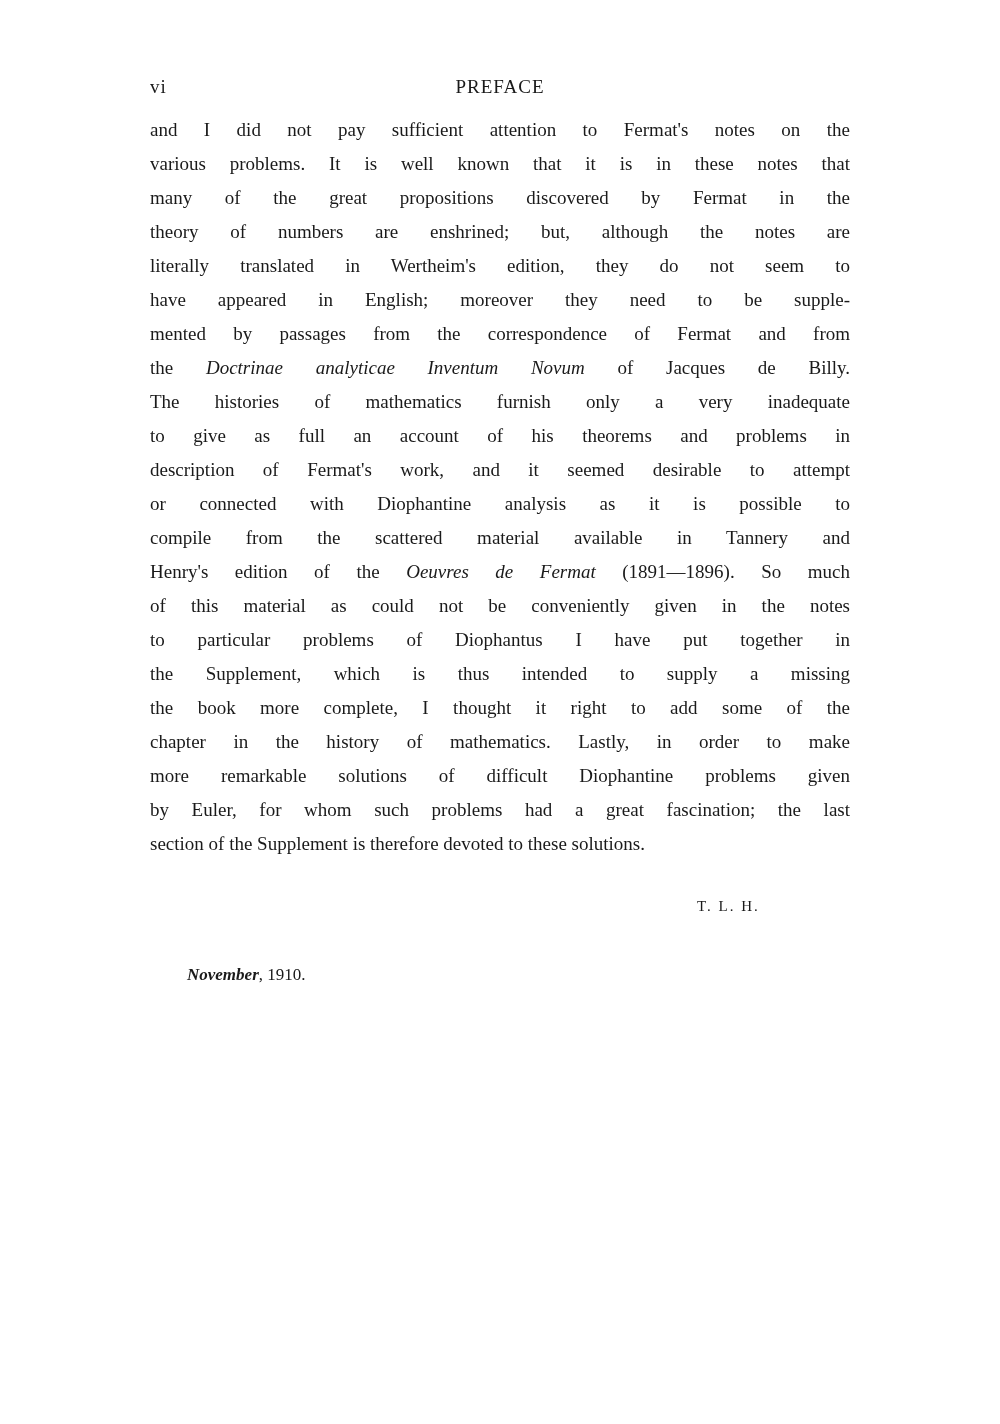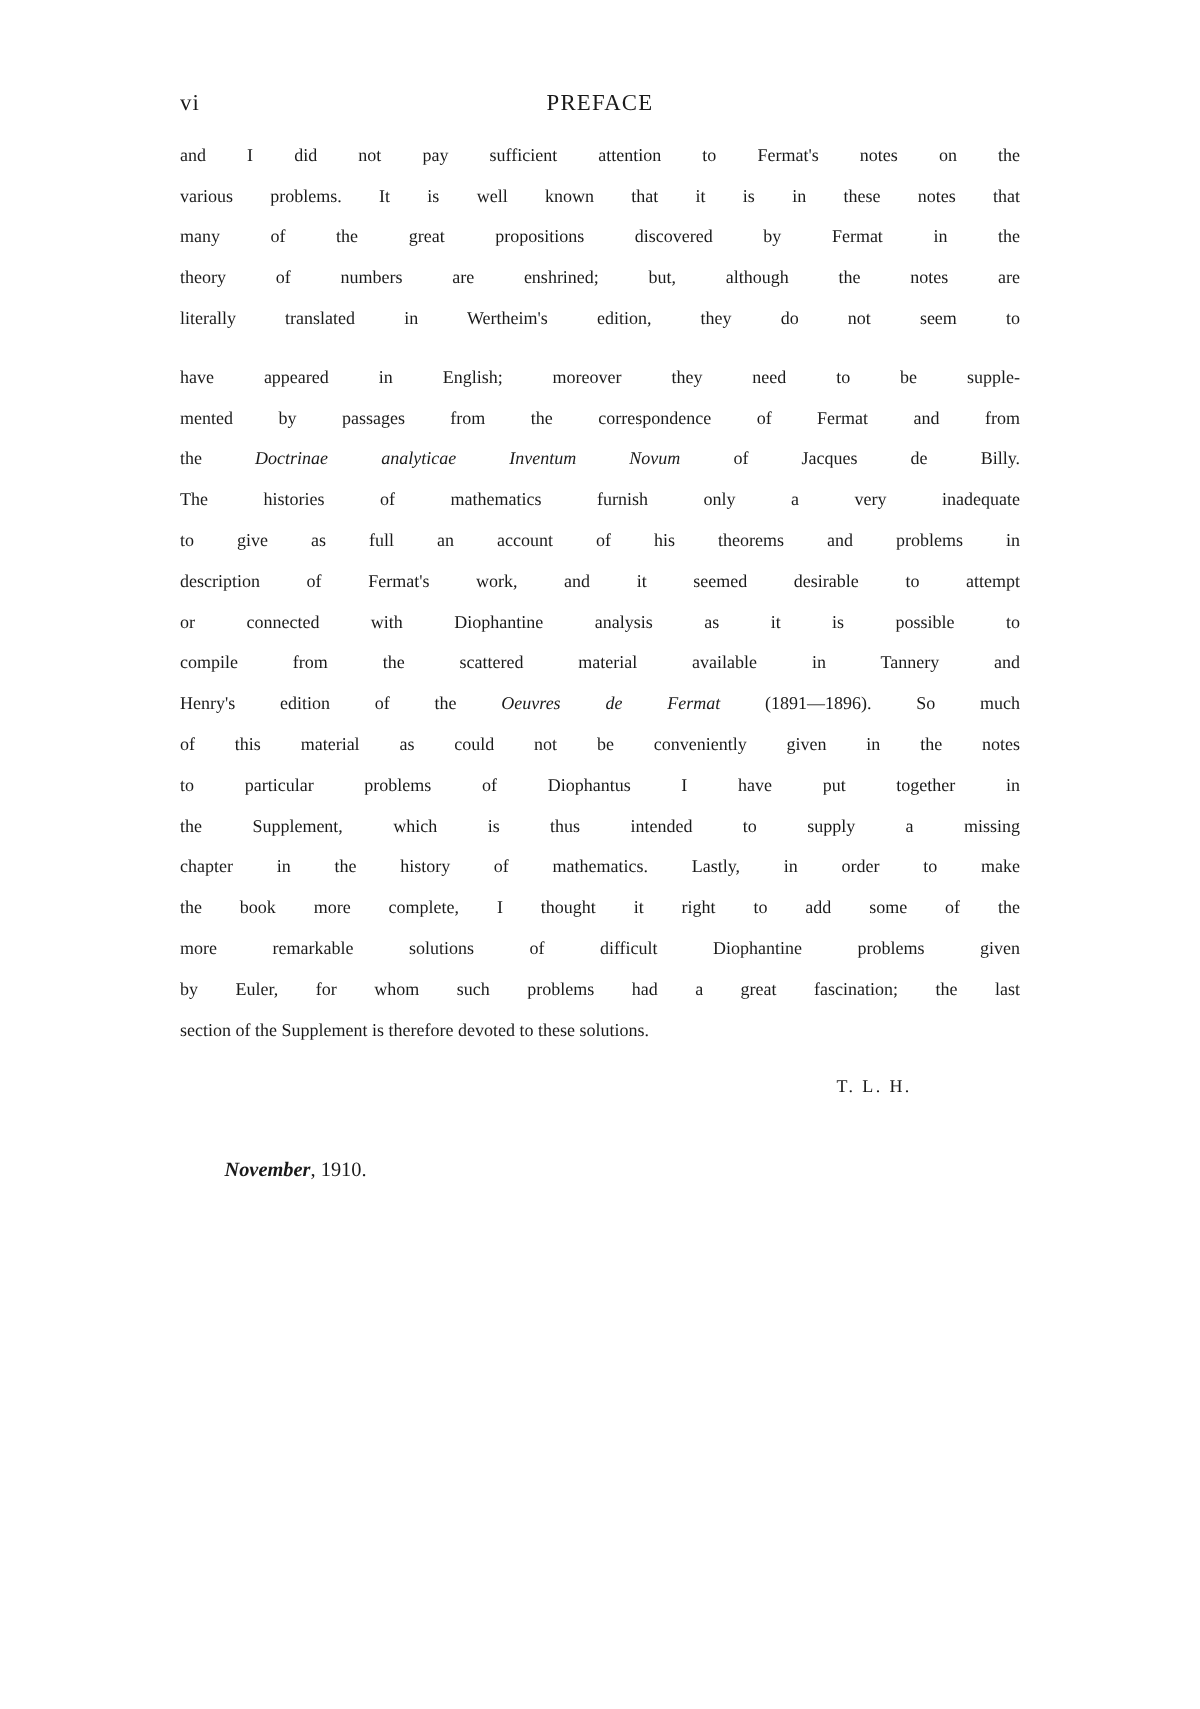--- a/index.html
+++ b/index.html
@@ -46,21 +46,21 @@
     .body-text {
       position: absolute;
       left: 150px;
       top: 113px;
       width: 700px;
     }
     .line {
       display: block;
       height: 34px;
       line-height: 34px;
-      font-size: 15px;
+      font-size: 19px;
       text-align: justify;
       text-align-last: justify;
       white-space: nowrap;
     }
     .line.last {
       text-align-last: left;
     }
     .line .seg { white-space: pre; }
     .line em { font-style: italic; }
     .signature {
@@ -88,34 +88,34 @@
     <span class="page-number">vi</span>
     <span class="head-title">PREFACE</span>
   </div>
 
   <div class="body-text">
     <span class="line" style="white-space: normal;"><span class="seg" style="white-space: normal;">and I did not pay sufficient attention to Fermat's notes on the</span></span>
     <span class="line" style="white-space: normal;"><span class="seg" style="white-space: normal;">various problems.  It is well known that it is in these notes that</span></span>
     <span class="line" style="white-space: normal;"><span class="seg" style="white-space: normal;">many of the great propositions discovered by Fermat in the</span></span>
     <span class="line" style="white-space: normal;"><span class="seg" style="white-space: normal;">theory of numbers are enshrined; but, although the notes are</span></span>
     <span class="line" style="white-space: normal;"><span class="seg" style="white-space: normal;">literally translated in Wertheim's edition, they do not seem to</span></span>
-    <span class="line" style="white-space: normal; margin-top: 15px;"><span class="seg" style="white-space: normal;">have appeared in English; moreover they need to be supple-</span></span>
+    <span class="line" style="white-space: normal;"><span class="seg" style="white-space: normal;">have appeared in English; moreover they need to be supple-</span></span>
     <span class="line" style="white-space: normal;"><span class="seg" style="white-space: normal;">mented by passages from the correspondence of Fermat and from</span></span>
     <span class="line" style="white-space: normal;"><span class="seg" style="white-space: normal;">the </span><em class="seg" style="white-space: normal;">Doctrinae analyticae Inventum Novum</em><span class="seg" style="white-space: normal;"> of Jacques de Billy.</span></span>
     <span class="line" style="white-space: normal;"><span class="seg" style="white-space: normal;">The histories of mathematics furnish only a very inadequate</span></span>
     <span class="line" style="white-space: normal;"><span class="seg" style="white-space: normal;">to give as full an account of his theorems and problems in</span></span>
     <span class="line" style="white-space: normal;"><span class="seg" style="white-space: normal;">description of Fermat's work, and it seemed desirable to attempt</span></span>
     <span class="line" style="white-space: normal;"><span class="seg" style="white-space: normal;">or connected with Diophantine analysis as it is possible to</span></span>
     <span class="line" style="white-space: normal;"><span class="seg" style="white-space: normal;">compile from the scattered material available in Tannery and</span></span>
     <span class="line" style="white-space: normal;"><span class="seg" style="white-space: normal;">Henry's edition of the </span><em class="seg" style="white-space: normal;">Oeuvres de Fermat</em><span class="seg" style="white-space: normal;"> (1891—1896).  So much</span></span>
     <span class="line" style="white-space: normal;"><span class="seg" style="white-space: normal;">of this material as could not be conveniently given in the notes</span></span>
     <span class="line" style="white-space: normal;"><span class="seg" style="white-space: normal;">to particular problems of Diophantus I have put together in</span></span>
     <span class="line" style="white-space: normal;"><span class="seg" style="white-space: normal;">the Supplement, which is thus intended to supply a missing</span></span>
+    <span class="line" style="white-space: normal;"><span class="seg" style="white-space: normal;">the book more complete, I thought it right to add some of the</span></span>
     <span class="line" style="white-space: normal;"><span class="seg" style="white-space: normal;">chapter in the history of mathematics.  Lastly, in order to make</span></span>
-    <span class="line" style="white-space: normal;"><span class="seg" style="white-space: normal;">the book more complete, I thought it right to add some of the</span></span>
     <span class="line" style="white-space: normal;"><span class="seg" style="white-space: normal;">more remarkable solutions of difficult Diophantine problems given</span></span>
     <span class="line" style="white-space: normal;"><span class="seg" style="white-space: normal;">by Euler, for whom such problems had a great fascination; the last</span></span>
     <span class="line last" style="white-space: normal;"><span class="seg" style="white-space: normal;">section of the Supplement is therefore devoted to these solutions.</span></span>
   </div>
 
   <div class="signature">T. L. H.</div>
 
   <div class="date"><em>November</em><span>, 1910.</span></div>
 
 </div>

